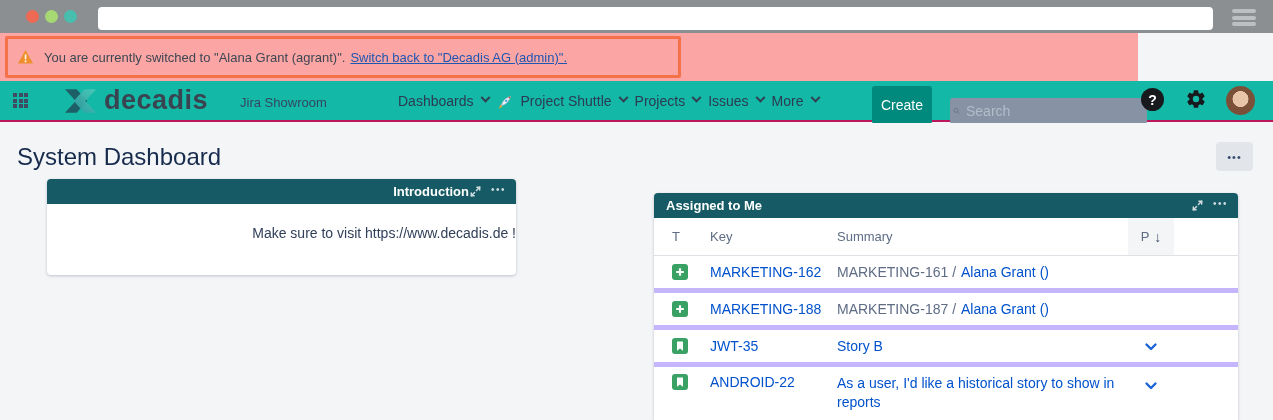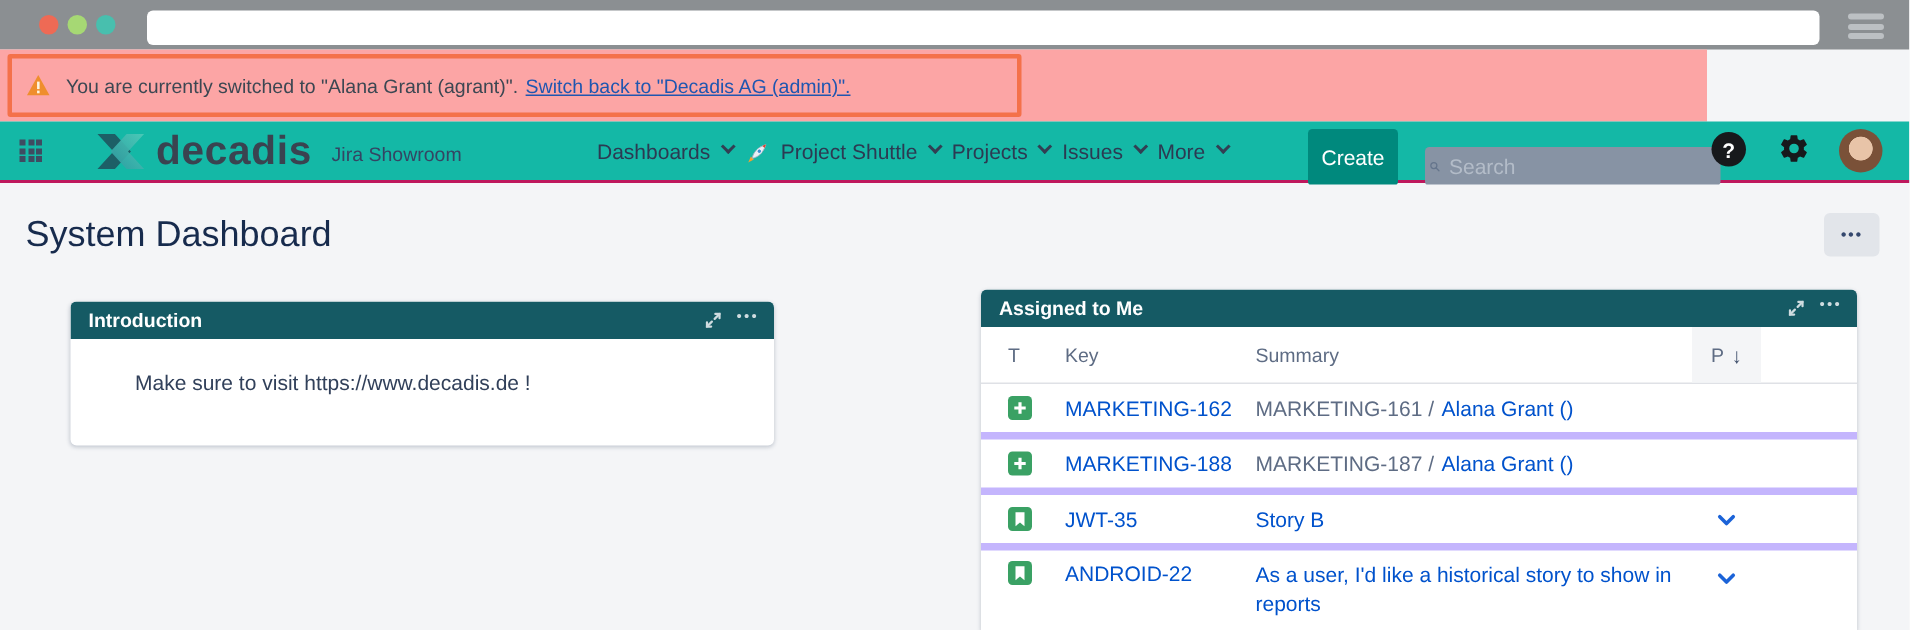--- a/index.html
+++ b/index.html
@@ -23,41 +23,41 @@
   .warn-svg { flex:0 0 auto; margin-right:10px; }
   .notice-text { font-size:13px; color:#3c4752; }
   .notice-link { font-size:13px; color:#1f56b0; text-decoration:underline; margin-left:5px; cursor:pointer; }
 
   
   .nav { position:absolute; left:0; top:81px; width:1273px; height:41px; background:#14b8a6; border-bottom:2px solid #be185d; }
   .appgrid { position:absolute; left:13px; top:12px; width:15px; height:15px; display:grid; grid-template-columns:repeat(3,4px); grid-template-rows:repeat(3,4px); gap:1.5px; cursor:pointer; }
   .appgrid i { background:#3f4b61; }
   .brand { position:absolute; left:64px; top:6px; display:flex; align-items:center; }
   .wordmark { font-size:27px; font-weight:600; color:#3a4350; letter-spacing:.5px; margin-left:7px; line-height:27px; }
-  .workspace { font-size:13px; color:#344563; margin-left:13px; position:relative; top:2px; }
+  .workspace { font-size:13px; color:#344563; margin-left:32px; position:relative; top:2px; }
   .menu { position:absolute; left:398px; top:0; height:39px; display:flex; align-items:center; gap:8px; }
   .menu-item { display:flex; align-items:center; gap:8px; font-size:14px; color:#2c3a52; cursor:pointer; white-space:nowrap; }
   .chev { width:7px; height:7px; border-right:2px solid #323f53; border-bottom:2px solid #323f53; transform:rotate(45deg) translate(-2px,-2px); }
   .rocket { position:relative; top:1px; }
   .create-btn { position:absolute; left:872px; top:5px; width:60px; height:38px; background:#00897d; color:#ffffff; font-size:14px; border:none; border-radius:3px; cursor:pointer; font-family:"Liberation Sans",sans-serif; }
   .searchbox { position:absolute; left:950px; top:5px; width:197px; height:26px; background:#8793a4; border-radius:3px; display:flex; align-items:center; padding-left:3px;margin-top:12px; }
   .searchbox input { flex:1; border:none; outline:none; background:transparent; font-size:14px; color:#f0f2f5; margin-left:6px; font-family:"Liberation Sans",sans-serif; }
   .searchbox input::placeholder { color:#b3bcc8; }
   .help-btn { position:absolute; left:1141px; top:7px; width:23px; height:23px; border-radius:50%; background:#17191c; color:#ffffff; font-size:14px; font-weight:bold; display:flex; align-items:center; justify-content:center; cursor:pointer; }
   .gear-btn { position:absolute; left:1185px; top:7px; width:22px; height:22px; cursor:pointer; }
   .avatar { position:absolute; left:1226px; top:5px; width:29px; height:29px; border-radius:50%; cursor:pointer;
             background: radial-gradient(circle at 50% 45%, #e8c4a8 0 36%, #7a5138 38% 72%, #5d3c28 100%); }
 
   
   .main { position:absolute; left:0; top:123px; width:1273px; height:297px; background:#f4f5f7; }
   .page-title { position:absolute; left:17px; top:20px; font-size:24px; font-weight:500; color:#172b4d; }
   .page-more { position:absolute; left:1216px; top:19px; width:37px; height:29px; background:#e2e5ea; border-radius:4px; border:none; color:#35486e; font-size:11px; letter-spacing:1px; cursor:pointer; display:flex; align-items:center; justify-content:center; font-family:"Liberation Sans",sans-serif; }
 
   .panel { position:absolute; background:#ffffff; border-radius:4px; box-shadow:0 1px 3px rgba(23,43,77,.25); overflow:hidden; }
-  .panel.intro { left:47px; top:78px; width:469px; height:96px; }
+  .panel.intro { left:47px; top:56px; width:469px; height:96px;text-align:right; }
   .panel.assigned { left:654px; top:70px; width:584px; height:227px; border-radius:4px 4px 0 0; }
   .panel-head { height:25px; background:#155a64; display:flex; align-items:center; padding:0 10px 0 12px; }
   .panel-title { color:#ffffff; font-size:13px; font-weight:bold; flex:1; }
   .panel-expand { cursor:pointer; display:flex; margin-right:9px; }
   .panel-dots { color:#cfdce0; font-size:10px; letter-spacing:1.5px; cursor:pointer; line-height:10px; position:relative; top:-2px; }
   .intro-body { padding:21px 0 0 43px; font-size:14px; color:#31405a; }
 
   
   .t-row { display:grid; grid-template-columns:38px 127px 291px 46px 1fr; padding-left:18px; align-items:center; }
   .t-head { height:38px; color:#5e6c84; font-size:13px; border-bottom:1px solid #dfe1e6; }

